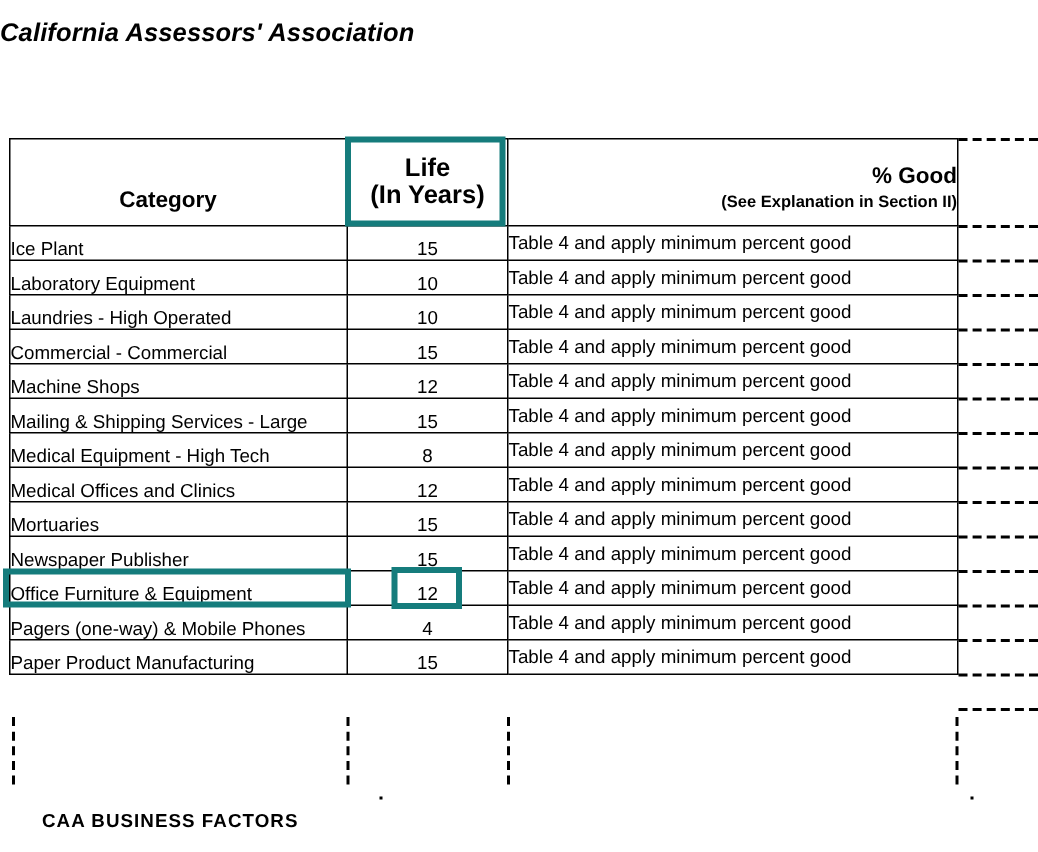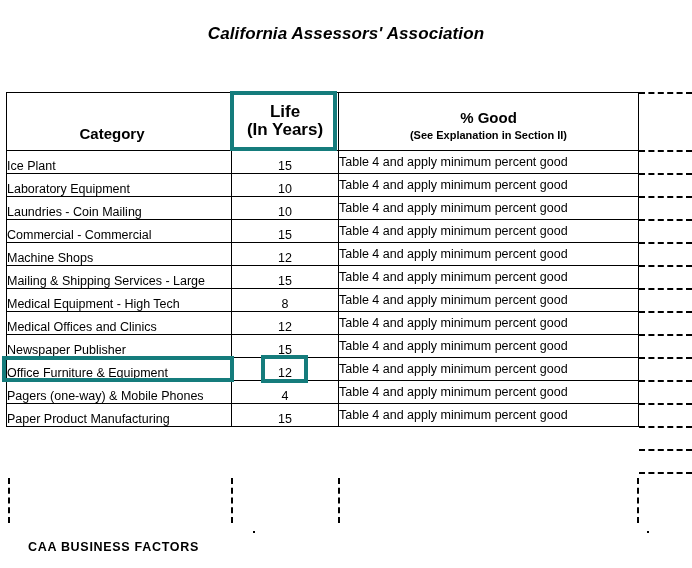--- a/index.html
+++ b/index.html
@@ -13,22 +13,21 @@
     font-family: "Liberation Sans", sans-serif;
     color: #000000;
     overflow: hidden;
   }
 
   
   .title-block {
     position: absolute;
     left: 0; top: 10px;
     width: 692px;
-    text-align: center;
-    margin-top: 12px;
+    text-align: left;
   }
   .title-line {
     font-style: italic;
     font-weight: bold;
     font-size: 17px;
     line-height: 23px;
     letter-spacing: 0.1px;
     white-space: nowrap;
   }
 
@@ -64,21 +63,21 @@
   .hdr-life-inner {
     position: relative;
     height: 100%;
     text-align: center;
     font-weight: bold;
     font-size: 17px;
     line-height: 18px;
     padding-top: 10px;
   }
   .hdr-good-inner {
-    text-align: center;
+    text-align: right;
     padding-top: 8px;
   }
   .good-title {
     font-weight: bold;
     font-size: 15px;
     line-height: 19px;
   }
   .good-sub {
     font-weight: bold;
     font-size: 11px;
@@ -223,21 +222,21 @@
         <td class="row-life">
           <div class="cell-wrap center">
             <span>10</span>
           </div>
         </td>
         <td class="row-good"><span>Table 4 and apply minimum percent good</span></td>
       </tr>
       <tr>
         <td class="row-cat">
           <div class="cell-wrap">
-            <span>Laundries - Coin Mailing</span>
+            <span>Laundries - High Operated</span>
           </div>
         </td>
         <td class="row-life">
           <div class="cell-wrap center">
             <span>10</span>
           </div>
         </td>
         <td class="row-good"><span>Table 4 and apply minimum percent good</span></td>
       </tr>
       <tr>
@@ -294,20 +293,33 @@
       </tr>
       <tr>
         <td class="row-cat">
           <div class="cell-wrap">
             <span>Medical Offices and Clinics</span>
           </div>
         </td>
         <td class="row-life">
           <div class="cell-wrap center">
             <span>12</span>
+          </div>
+        </td>
+        <td class="row-good"><span>Table 4 and apply minimum percent good</span></td>
+      </tr>
+      <tr>
+        <td class="row-cat">
+          <div class="cell-wrap">
+            <span>Mortuaries</span>
+          </div>
+        </td>
+        <td class="row-life">
+          <div class="cell-wrap center">
+            <span>15</span>
           </div>
         </td>
         <td class="row-good"><span>Table 4 and apply minimum percent good</span></td>
       </tr>
       <tr>
         <td class="row-cat">
           <div class="cell-wrap">
             <span>Newspaper Publisher</span>
           </div>
         </td>

